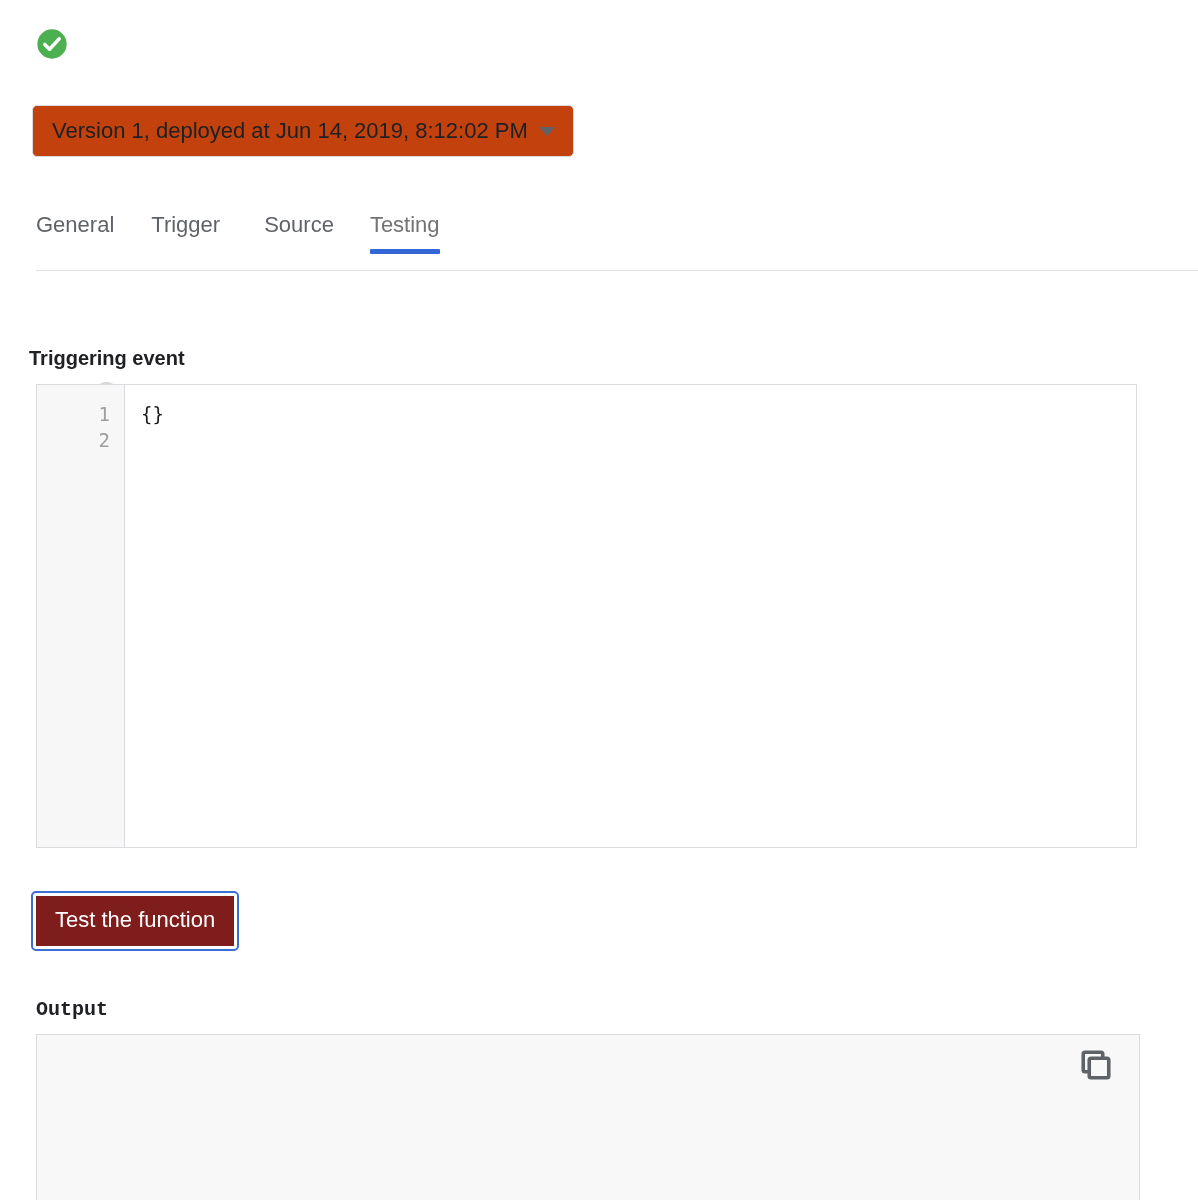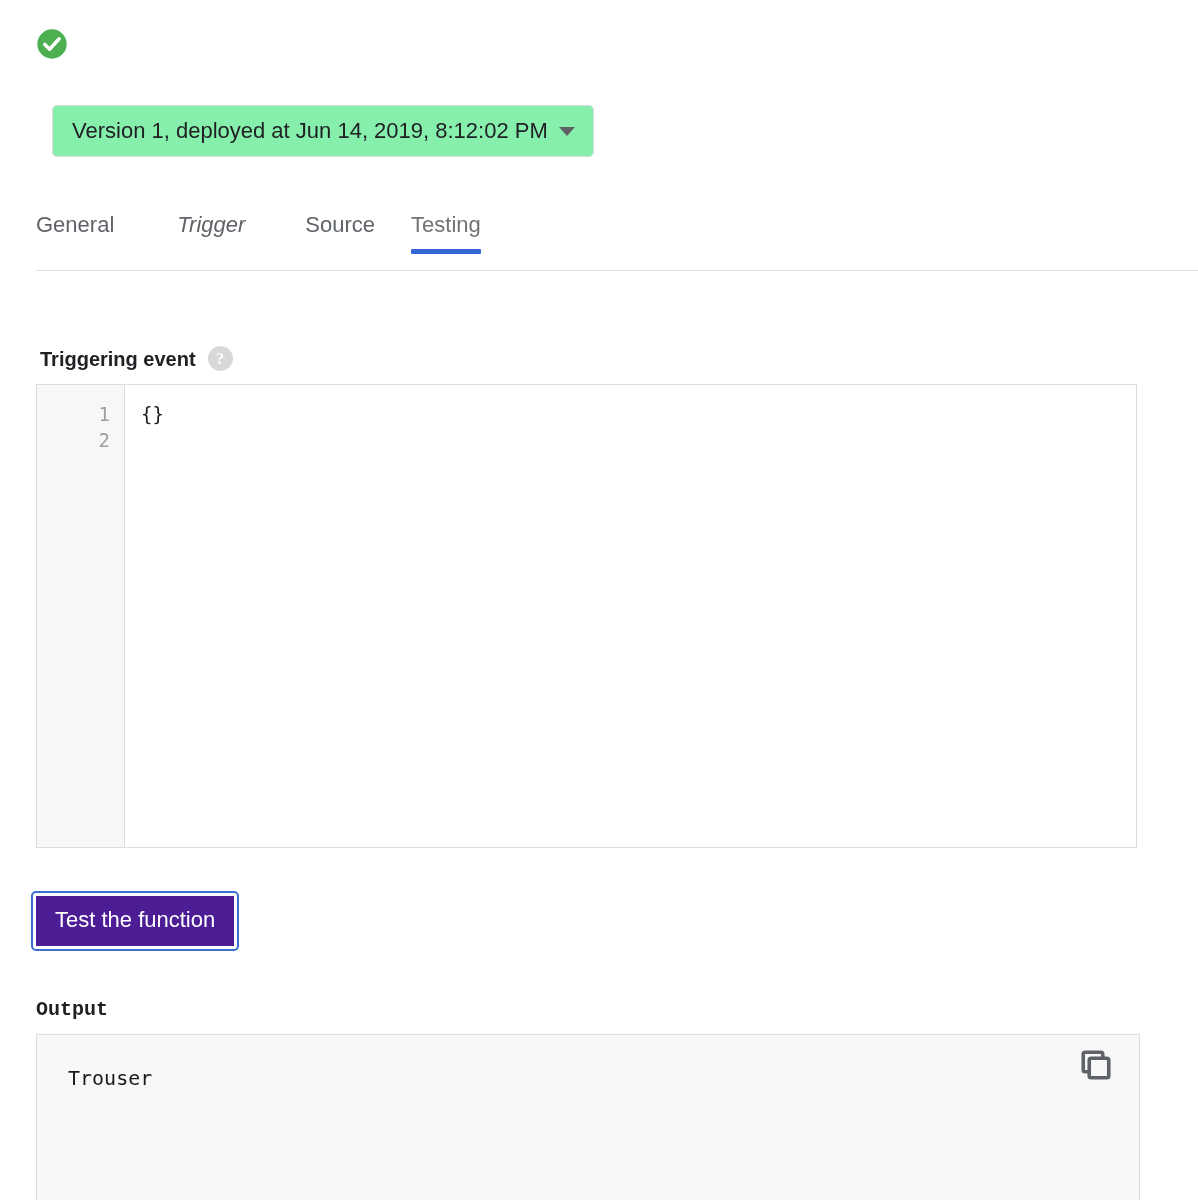--- a/index.html
+++ b/index.html
@@ -35,29 +35,29 @@
     font-weight: 400;
     color: #202124;
     letter-spacing: 0.1px;
     line-height: 34px;
     white-space: nowrap;
   }
 
   
   .version-select {
     position: absolute;
-    left: 52px;
+    left: 32px;
     top: 105px;
     height: 52px;
     box-sizing: border-box;
     display: flex;
     align-items: center;
     gap: 11px;
     padding: 0 18px 0 19px;
-    background: #86efac;
+    background: #c2410c;
     border: 1px solid #dadce0;
     border-radius: 5px;
     cursor: pointer;
   }
   .version-select-label {
     font-size: 22px;
     color: #202124;
     white-space: nowrap;
     line-height: 26px;
   }
@@ -116,21 +116,21 @@
   .section-label {
     position: absolute;
     display: flex;
     align-items: center;
     gap: 12px;
     font-size: 20px;
     font-weight: bold;
     color: #202124;
     line-height: 24px;
   }
-  #triggering-event-label { left: 40px; top: 346px; }
+  #triggering-event-label { left: 29px; top: 346px; flex-direction: column; }
   #output-label { left: 36px; top: 998px; font-family: Liberation Mono, monospace; }
 
   .help-icon {
     width: 25px;
     height: 25px;
     border-radius: 50%;
     background: #d8d8d8;
     color: #ffffff;
     font-size: 17px;
     font-weight: bold;
@@ -184,21 +184,21 @@
     color: #1a1a1a;
     white-space: pre;
   }
 
   
   .test-button {
     position: absolute;
     left: 33px;
     top: 893px;
     box-sizing: border-box;
-    background: #4c1d95;
+    background: #7f1d1d;
     border: 3px solid #ffffff;
     outline: 2px solid #3b6fd4;
     border-radius: 3px;
     padding: 11px 19px 13px 19px;
     color: #ffffff;
     font-size: 22px;
     line-height: 26px;
     cursor: pointer;
     white-space: nowrap;
   }
@@ -243,24 +243,24 @@
   </svg>
 </div>
 
 <div class="version-select">
   <span class="version-select-label">Version 1, deployed at Jun 14, 2019, 8:12:02 PM</span>
   <span class="caret"></span>
 </div>
 
 <div class="tabs">
   <div class="tabs-row">
-    <div class="tab" style="margin-right:63px;">
+    <div class="tab" style="margin-right:37px;">
       <span>General</span>
     </div>
-    <div class="tab" style="margin-right:60px;font-style:italic;">
+    <div class="tab" style="margin-right:44px;">
       <span>Trigger</span>
     </div>
     <div class="tab" style="margin-right:36px;">
       <span>Source</span>
     </div>
     <div class="tab active">
       <span>Testing</span>
       <span class="tab-underline"></span>
     </div>
   </div>
@@ -284,18 +284,17 @@
 
 <div class="test-button">
   <span>Test the function</span>
 </div>
 
 <div class="section-label" id="output-label">
   <span>Output</span>
 </div>
 
 <div class="output-panel">
-  <div class="output-text">Trouser</div>
   <svg class="copy-icon" viewBox="0 0 24 24">
     <rect x="3.5" y="3.5" width="13" height="13" rx="1.2" fill="none" stroke="#5f6368" stroke-width="2.4"></rect>
     <rect x="7.5" y="7.5" width="13" height="13" rx="1.2" fill="#f8f8f8" stroke="#5f6368" stroke-width="2.4"></rect>
   </svg>
 </div>
 
 </body></html>

